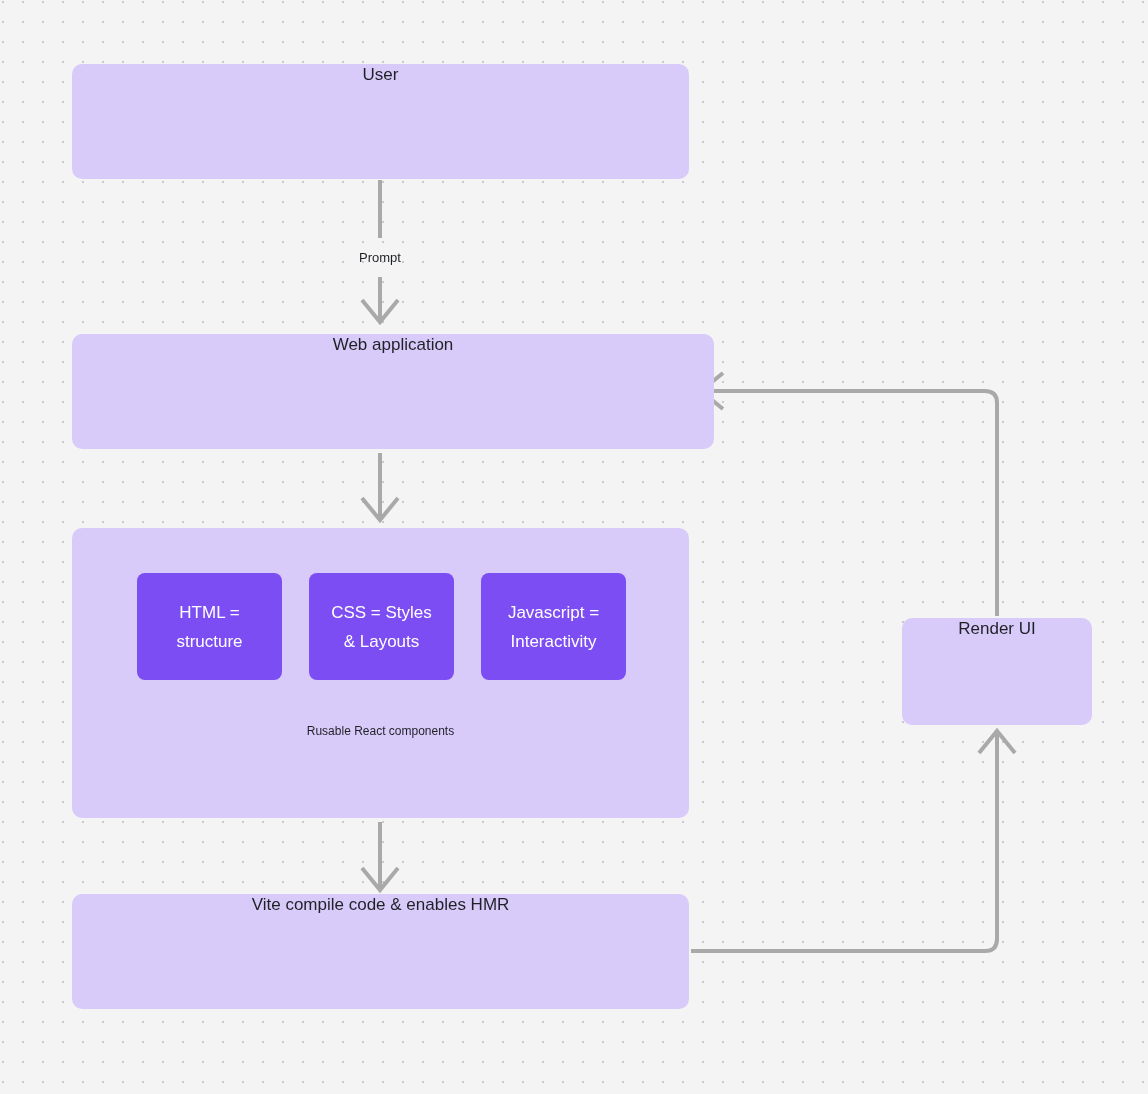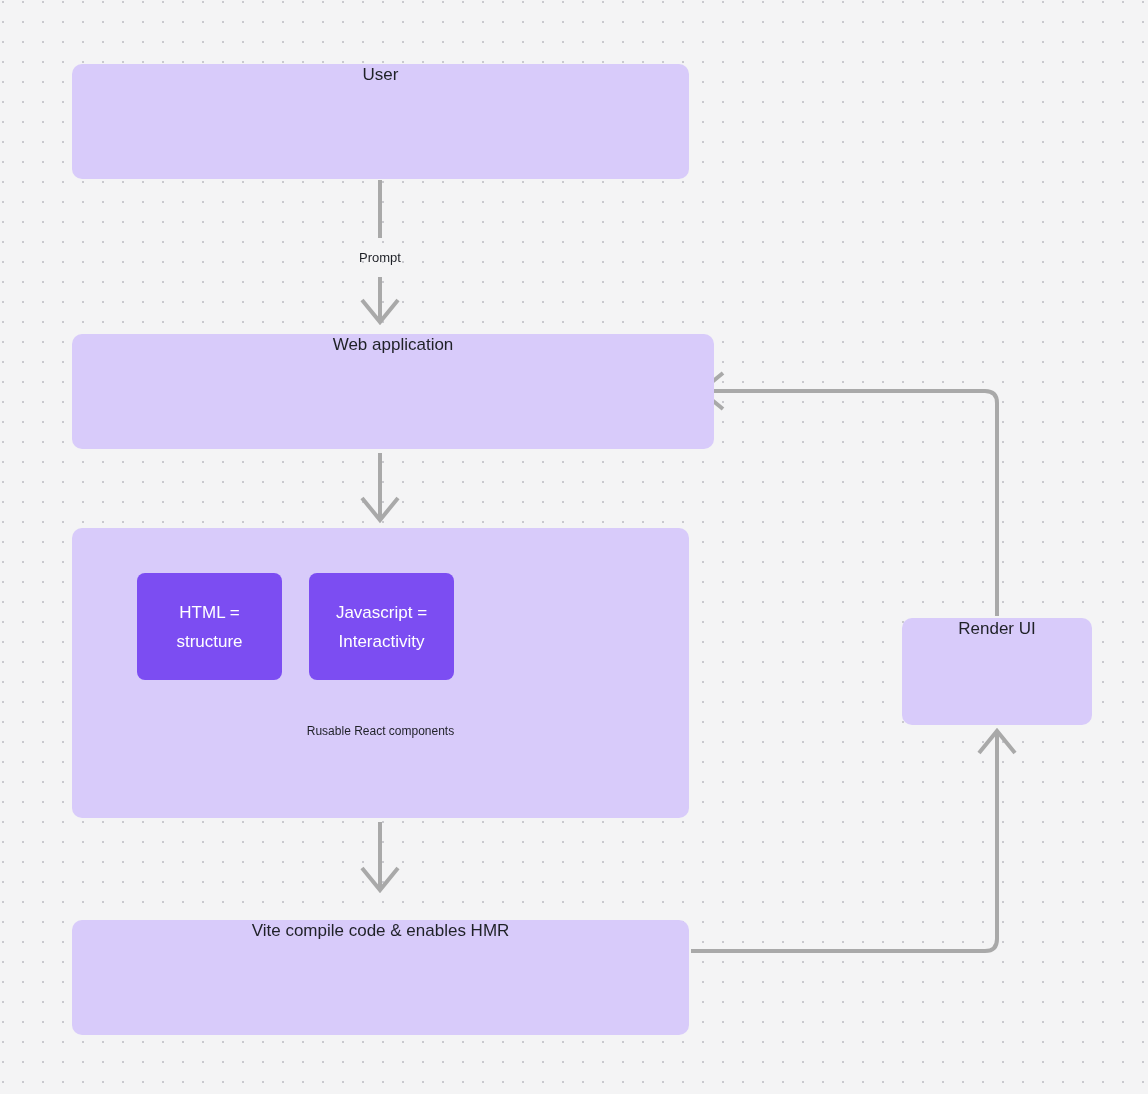--- a/index.html
+++ b/index.html
@@ -141,28 +141,32 @@
     <span>Web application</span>
   </div>
 
   <div class="node node-stack" style="left:72px; top:528px; width:617px; height:290px;">
     <div class="chip-row">
       <div class="chip">
         <span>HTML =
 structure</span>
       </div>
       <div class="chip">
+        <span>CSS = Styles
+&amp; Layouts</span>
+      </div>
+      <div class="chip">
         <span>Javascript =
 Interactivity</span>
       </div>
     </div>
     <div class="stack-caption">Rusable React components</div>
   </div>
 
-  <div class="node" style="left:72px; top:920px; width:617px; height:115px;">
+  <div class="node" style="left:72px; top:894px; width:617px; height:115px;">
     <span>Vite compile code &amp; enables HMR</span>
   </div>
 
   <div class="node" style="left:902px; top:618px; width:190px; height:107px;">
     <span>Render UI</span>
   </div>
 
 </div>
 
 </body></html>

